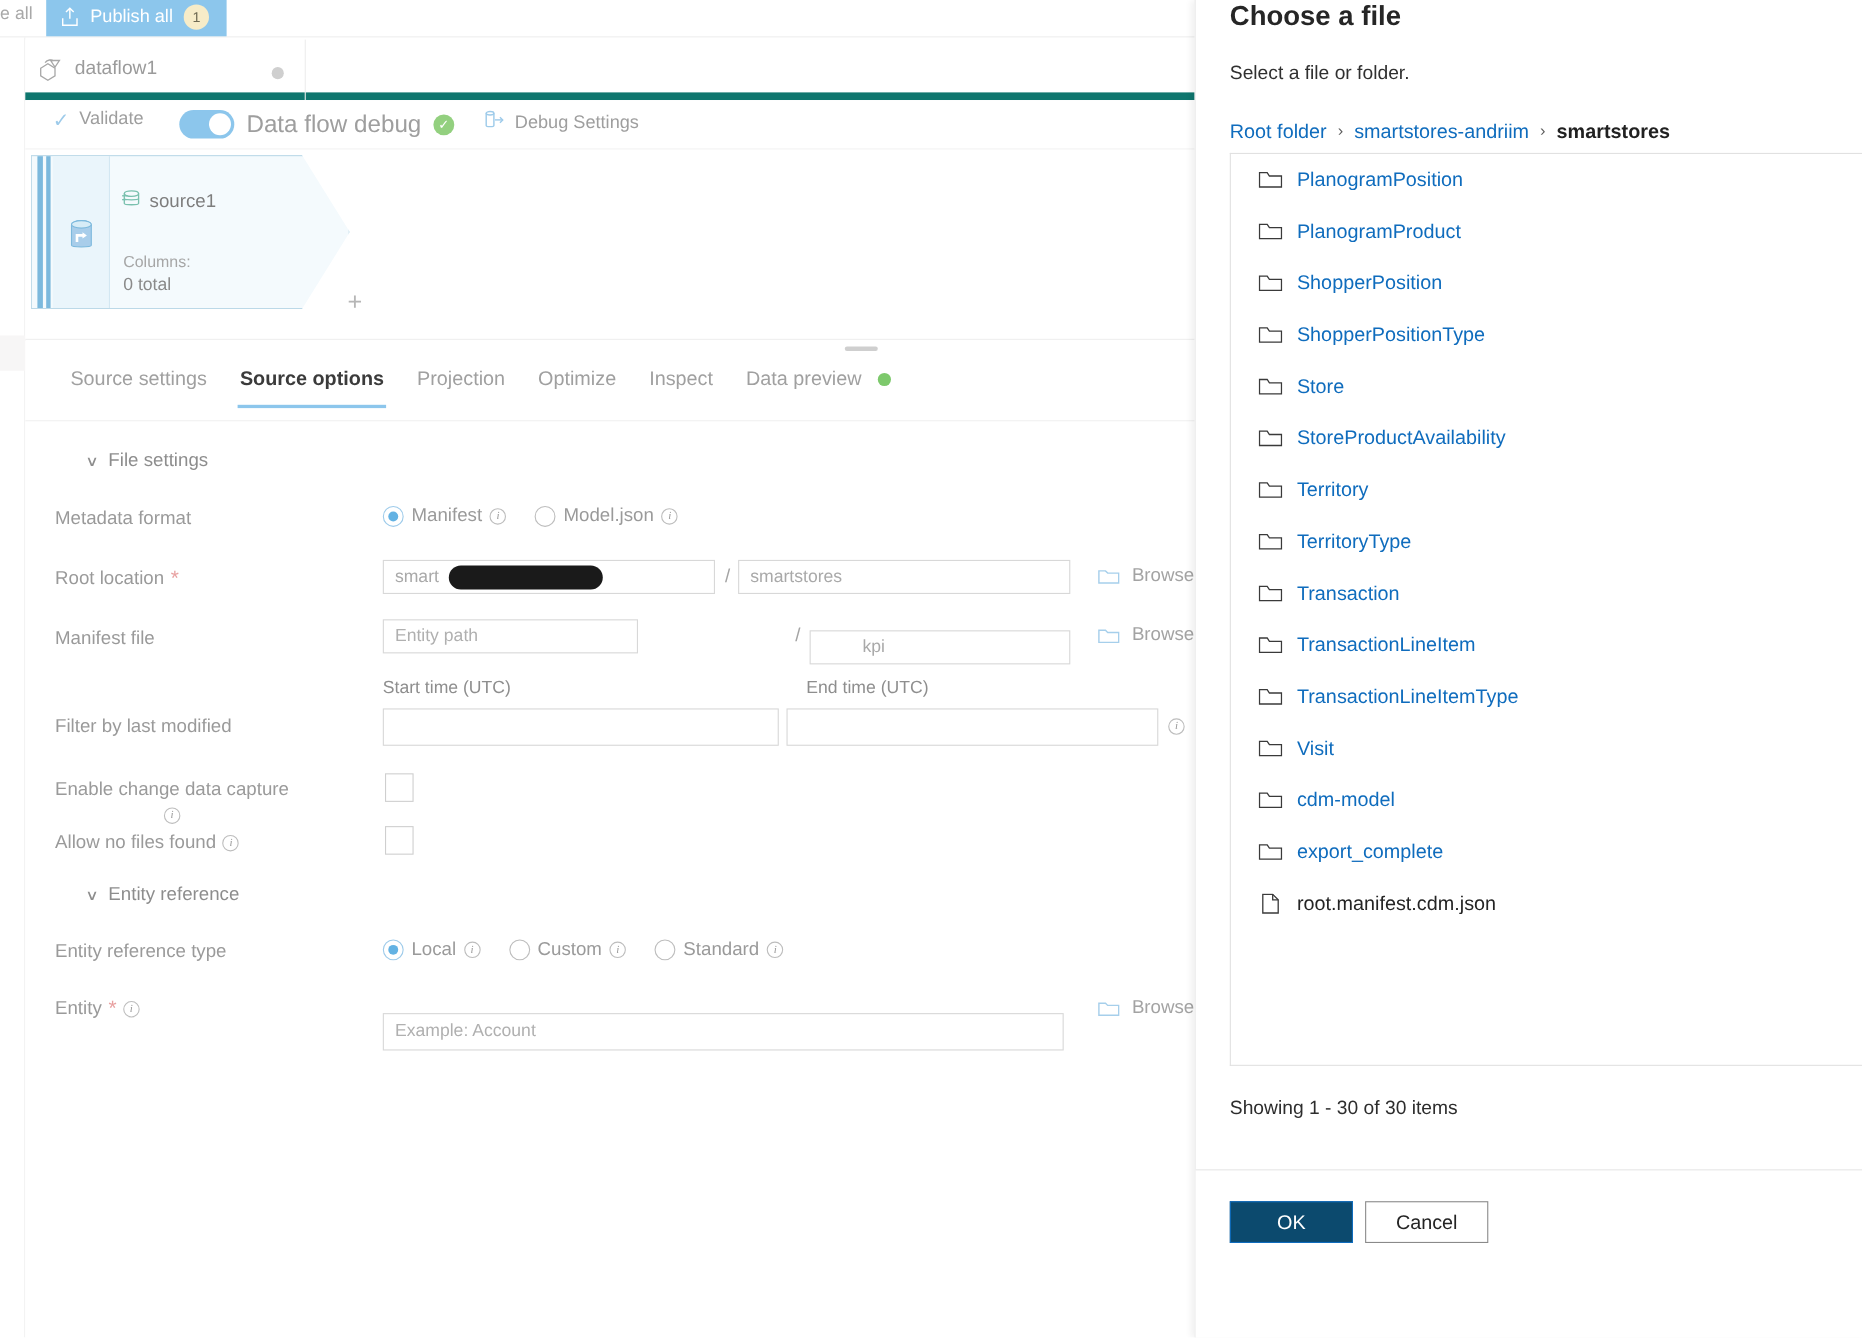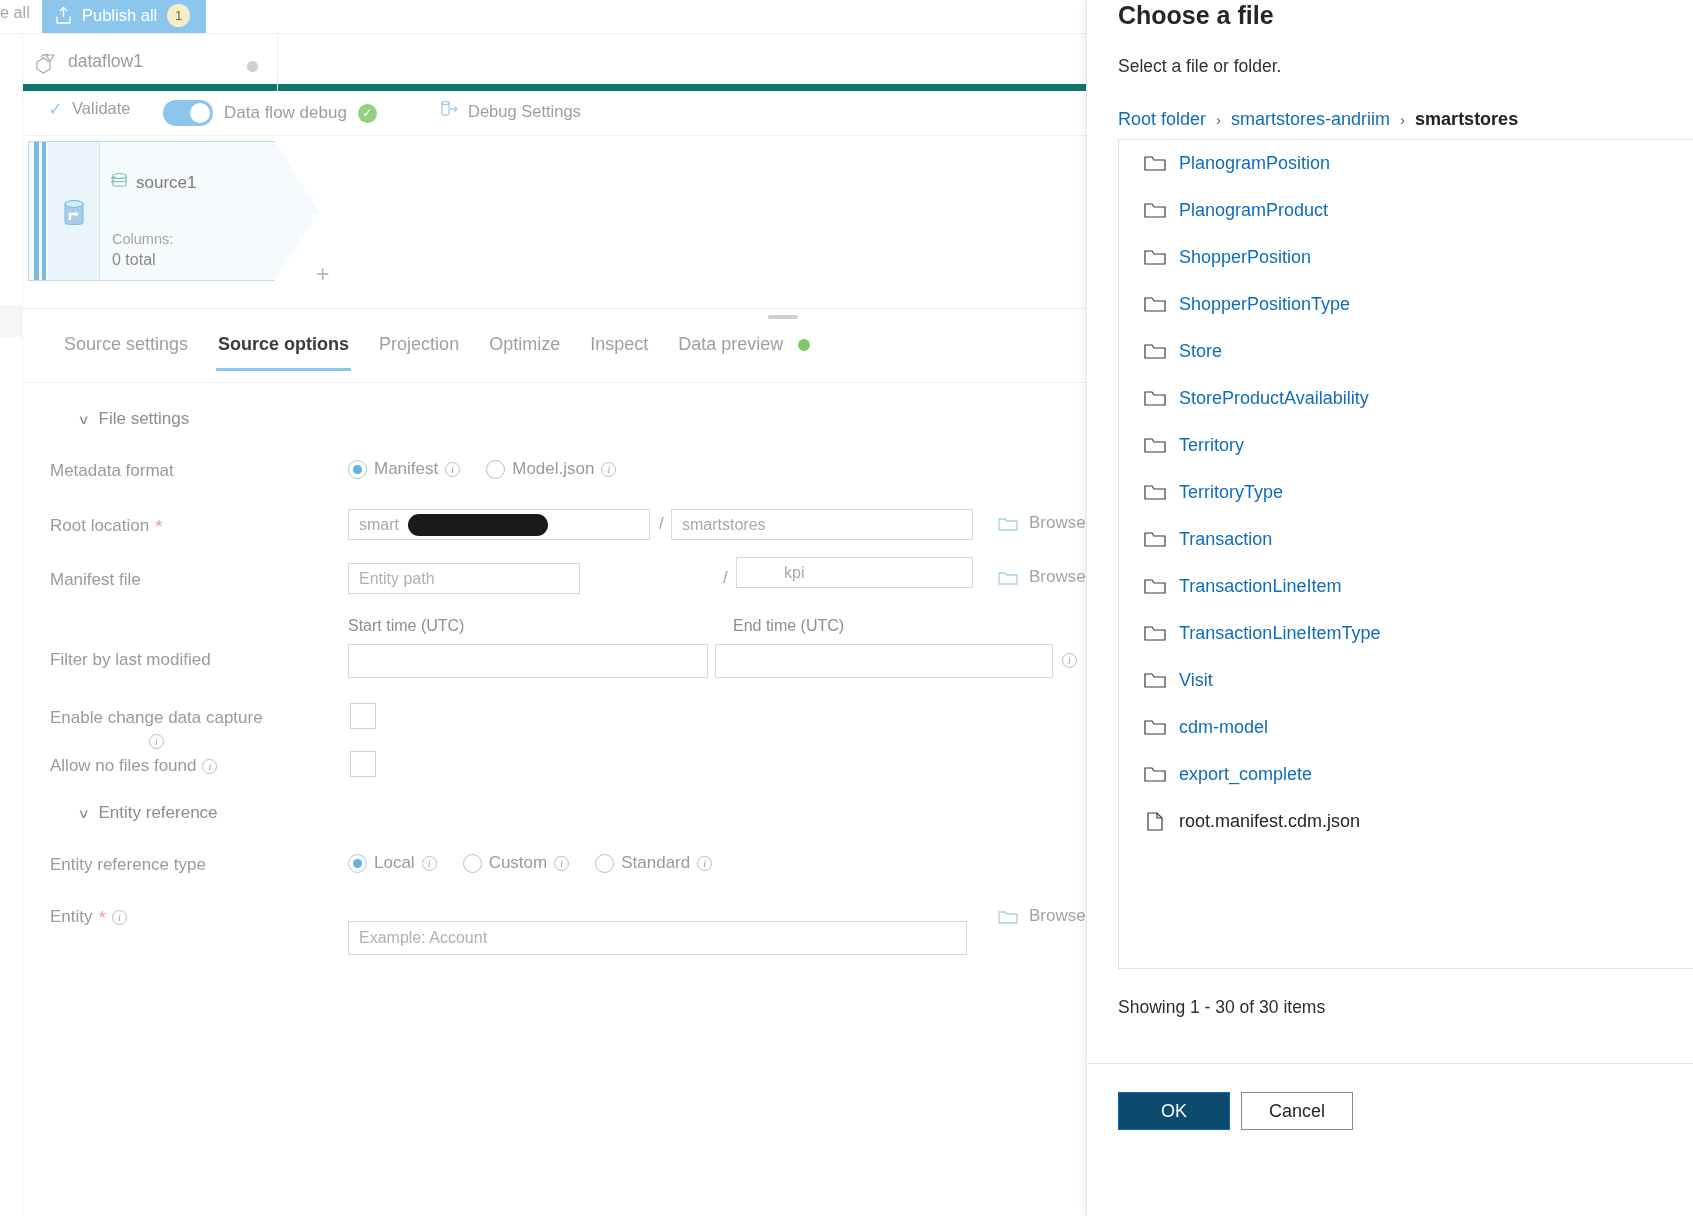--- a/index.html
+++ b/index.html
@@ -105,21 +105,21 @@
   .check-glyph { color: #9ecbea; font-size: 18px; line-height: 1; }
   .toggle-wrap { position: absolute; left: 140px; top: 9px; display: flex; align-items: center; gap: 11px; }
   .toggle {
     width: 50px; height: 26px; border-radius: 13px;
     background: #8cc6ec; position: relative; cursor: pointer;
   }
   .toggle::after {
     content: ""; position: absolute; right: 3px; top: 3px;
     width: 20px; height: 20px; border-radius: 50%; background: #fff;
   }
-  .toggle-label { font-size: 17px; color: #9e9e9e; }
+  .toggle-label { font-size: 22px; color: #9e9e9e; }
   .status-ok {
     width: 19px; height: 19px; border-radius: 50%;
     background: #93d07f; color: #fff; font-size: 12px;
     display: inline-flex; align-items: center; justify-content: center;
   }
   .debug-settings { left: 416px; }
 
   
   .canvas {
     position: absolute; left: 23px; top: 136px;
@@ -479,21 +479,21 @@
           </svg>
         </span>
         <span>Browse</span>
       </div>
 
       <div class="f-label" style="top:185px;">
         <span>Manifest file</span>
       </div>
       <input class="txt" style="left: 325px; top: 178px; width: 232px;" placeholder="Entity path">
       <span class="slash" style="left:700px; top:183px;">/</span>
-      <input class="txt" style="left: 713px; top: 172px; width: 237px; padding-left: 47px;" value="kpi">
+      <input class="txt" style="left: 713px; top: 188px; width: 237px; padding-left: 47px;" value="kpi">
       <div class="browse" style="left:975px; top:182px;">
         <span class="folder-ico">
           <svg width="20" height="17" viewBox="0 0 20 17" fill="none" stroke="#a6cfeb" stroke-width="1.3">
             <path d="M1 4 L1 15 L19 15 L19 6 L9 6 L7 4 Z"></path>
           </svg>
         </span>
         <span>Browse</span>
       </div>
 
       <span class="sublabel" style="left:325px; top:232px;">Start time (UTC)</span>

